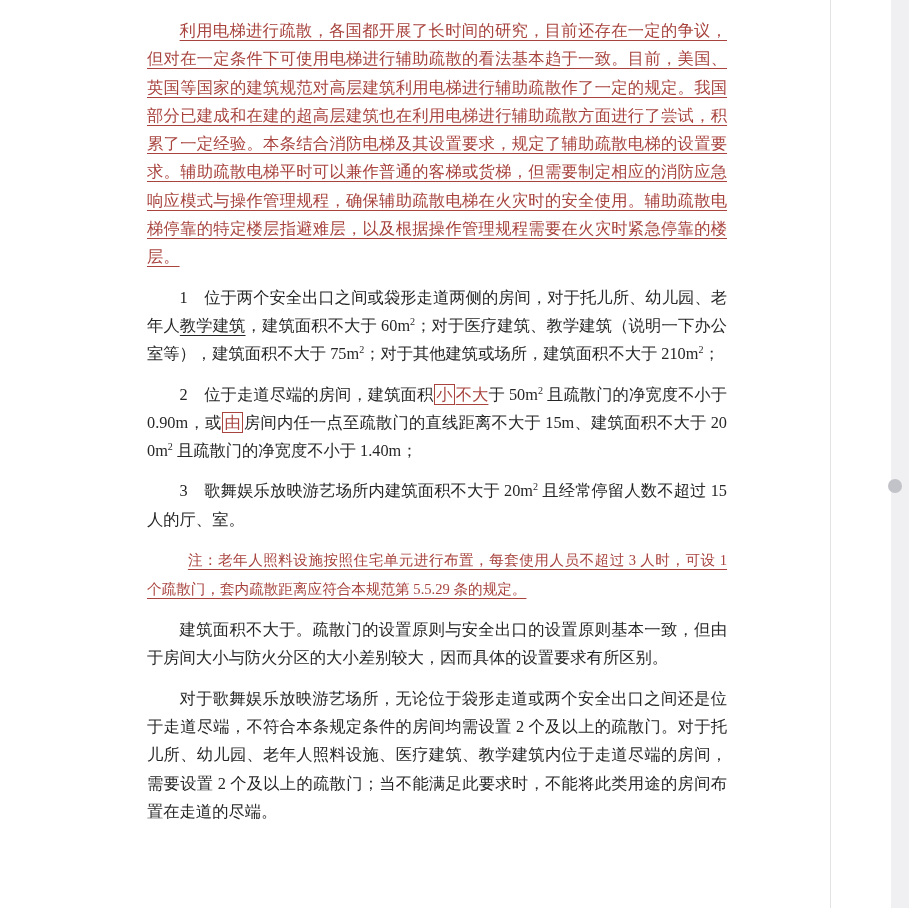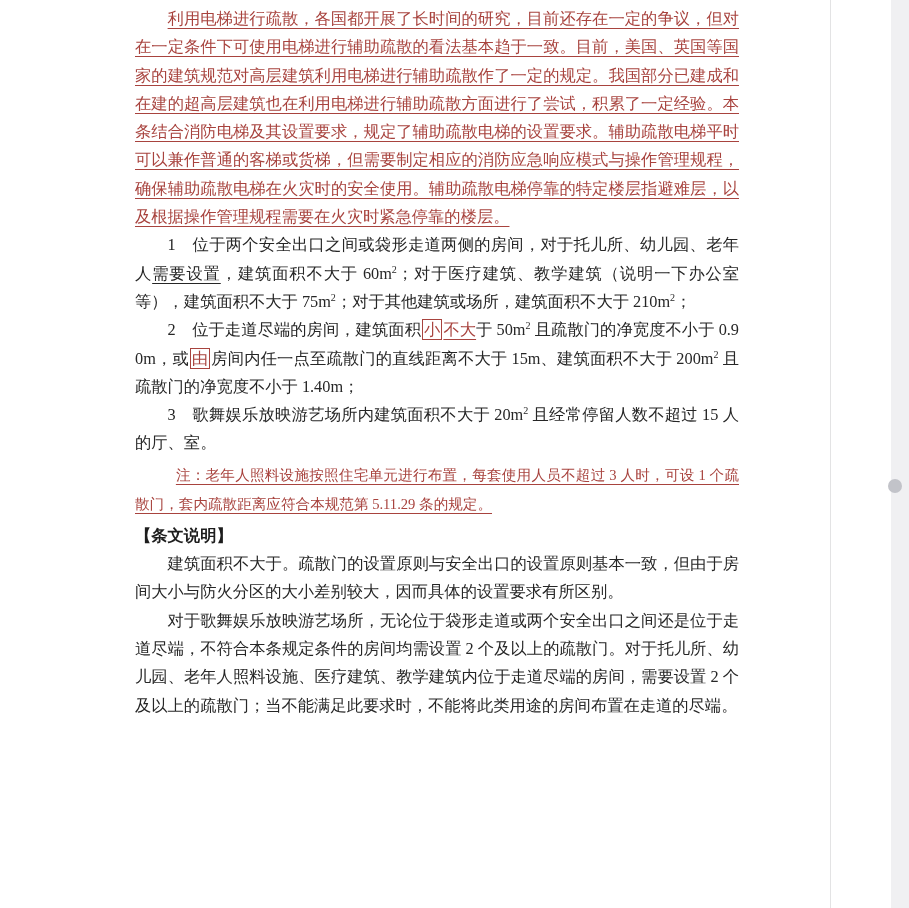--- a/index.html
+++ b/index.html
@@ -15,21 +15,21 @@
     width:909px;height:908px;overflow:hidden;position:relative;
     background:var(--page-bg);
     font-family:"Liberation Serif","DejaVu Serif",serif;
   }
   .page{position:absolute;left:0;top:0;width:909px;height:908px;background:var(--page-bg);}
   .page-edge{position:absolute;left:830px;top:0;width:1px;height:908px;background:var(--edge);}
   .scroll-track{position:absolute;left:891px;top:0;width:18px;height:908px;background:var(--strip);}
   .scroll-thumb{position:absolute;left:888px;top:479px;width:14px;height:14px;border-radius:50%;background:var(--dot);}
   .content{position:absolute;left:135px;top:5px;width:604px;}
   p.para{
-    margin:0;padding:0;
+    margin:12px;padding:0;
     font-size:16.3px;line-height:28.3px;
     color:var(--text);
     text-align:justify;text-justify:inter-character;
     word-break:break-all;
   }
   p.para.c-red{text-indent:2em;}
   p.para.c-body-flush{text-indent:0;}
   p.para.c-body{text-indent:2em;}
   p.para.c-note{font-size:14.6px;text-indent:2.8em;line-height:29px;margin-top:3px;margin-bottom:2px;}
   p.para.c-heading{text-indent:0;}
@@ -59,24 +59,23 @@
     color:#1d1d1d;
   }
   sup.run-sup{font-size:0.62em;line-height:0;color:inherit;}
 </style>
 </head>
 <body>
 
 <div class="page">
   <div class="content">
       <p class="para c-red"><span class="run-ru">利用电梯进行疏散，各国都开展了长时间的研究，目前还存在一定的争议，但对在一定条件下可使用电梯进行辅助疏散的看法基本趋于一致。目前，美国、英国等国家的建筑规范对高层建筑利用电梯进行辅助疏散作了一定的规定。我国部分已建成和在建的超高层建筑也在利用电梯进行辅助疏散方面进行了尝试，积累了一定经验。本条结合消防电梯及其设置要求，规定了辅助疏散电梯的设置要求。辅助疏散电梯平时可以兼作普通的客梯或货梯，但需要制定相应的消防应急响应模式与操作管理规程，确保辅助疏散电梯在火灾时的安全使用。辅助疏散电梯停靠的特定楼层指避难层，以及根据操作管理规程需要在火灾时紧急停靠的楼层。</span></p>
-      <p class="para c-body"><span class="run-t">1　位于两个安全出口之间或袋形走道两侧的房间，对于托儿所、幼儿园、老年人</span><span class="run-bu">需要设置</span><span class="run-t">，建筑面积不大于 60m</span><sup class="run-sup">2</sup><span class="run-t">；对于医疗建筑、教学建筑（说明一下办公室等），建筑面积不大于 75m</span><sup class="run-sup">2</sup><span class="run-t">；对于其他建筑或场所，建筑面积不大于 210m</span><sup class="run-sup">2</sup><span class="run-t">；</span></p>
+      <p class="para c-body"><span class="run-t">1　位于两个安全出口之间或袋形走道两侧的房间，对于托儿所、幼儿园、老年人</span><span class="run-bu">教学建筑</span><span class="run-t">，建筑面积不大于 60m</span><sup class="run-sup">2</sup><span class="run-t">；对于医疗建筑、教学建筑（说明一下办公室等），建筑面积不大于 75m</span><sup class="run-sup">2</sup><span class="run-t">；对于其他建筑或场所，建筑面积不大于 210m</span><sup class="run-sup">2</sup><span class="run-t">；</span></p>
       <p class="para c-body"><span class="run-t">2　位于走道尽端的房间，建筑面积</span><span class="run-rbox">小</span><span class="run-ru">不大</span><span class="run-t">于 50m</span><sup class="run-sup">2</sup><span class="run-t"> 且疏散门的净宽度不小于 0.90m，或</span><span class="run-rbox">由</span><span class="run-t">房间内任一点至疏散门的直线距离不大于 15m、建筑面积不大于 200m</span><sup class="run-sup">2</sup><span class="run-t"> 且疏散门的净宽度不小于 1.40m；</span></p>
       <p class="para c-body"><span class="run-t">3　歌舞娱乐放映游艺场所内建筑面积不大于 20m</span><sup class="run-sup">2</sup><span class="run-t"> 且经常停留人数不超过 15 人的厅、室。</span></p>
-      <p class="para c-note"><span class="run-ru">注：老年人照料设施按照住宅单元进行布置，每套使用人员不超过 3 人时，可设 1 个疏散门，套内疏散距离应符合本规范第 5.11.29 条的规定。</span></p>
-      <p class="para c-heading"><span class="run-bold">【条文说明】</span></p>
+      <p class="para c-note"><span class="run-ru">注：老年人照料设施按照住宅单元进行布置，每套使用人员不超过 3 人时，可设 1 个疏散门，套内疏散距离应符合本规范第 5.5.29 条的规定。</span></p>
       <p class="para c-body"><span class="run-t">建筑面积不大于。疏散门的设置原则与安全出口的设置原则基本一致，但由于房间大小与防火分区的大小差别较大，因而具体的设置要求有所区别。</span></p>
       <p class="para c-body"><span class="run-t">对于歌舞娱乐放映游艺场所，无论位于袋形走道或两个安全出口之间还是位于走道尽端，不符合本条规定条件的房间均需设置 2 个及以上的疏散门。对于托儿所、幼儿园、老年人照料设施、医疗建筑、教学建筑内位于走道尽端的房间，需要设置 2 个及以上的疏散门；当不能满足此要求时，不能将此类用途的房间布置在走道的尽端。</span></p>
     </div>
   <div class="page-edge"></div>
   <div class="scroll-track"></div>
   <div class="scroll-thumb"></div>
 </div>
 
 </body></html>

